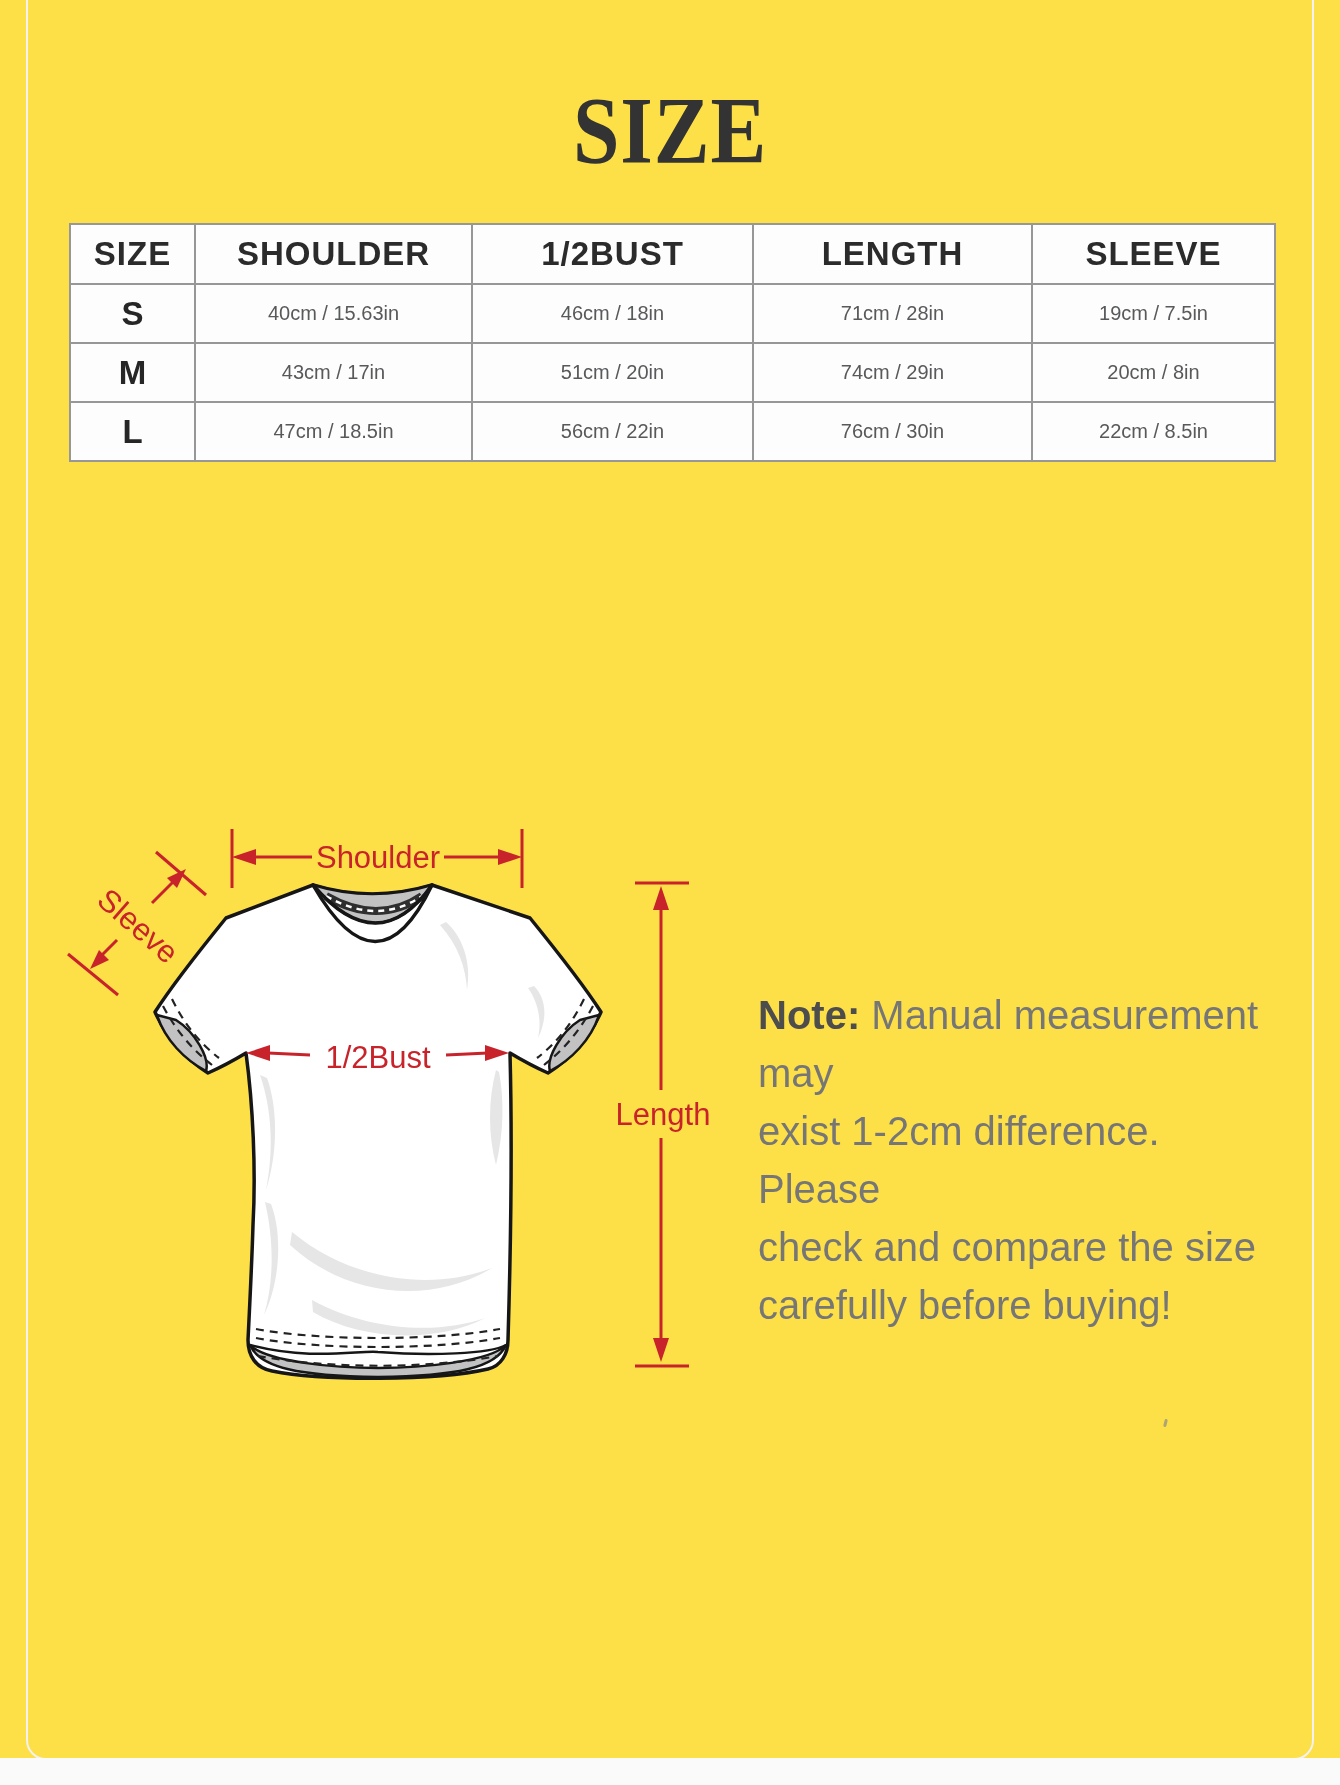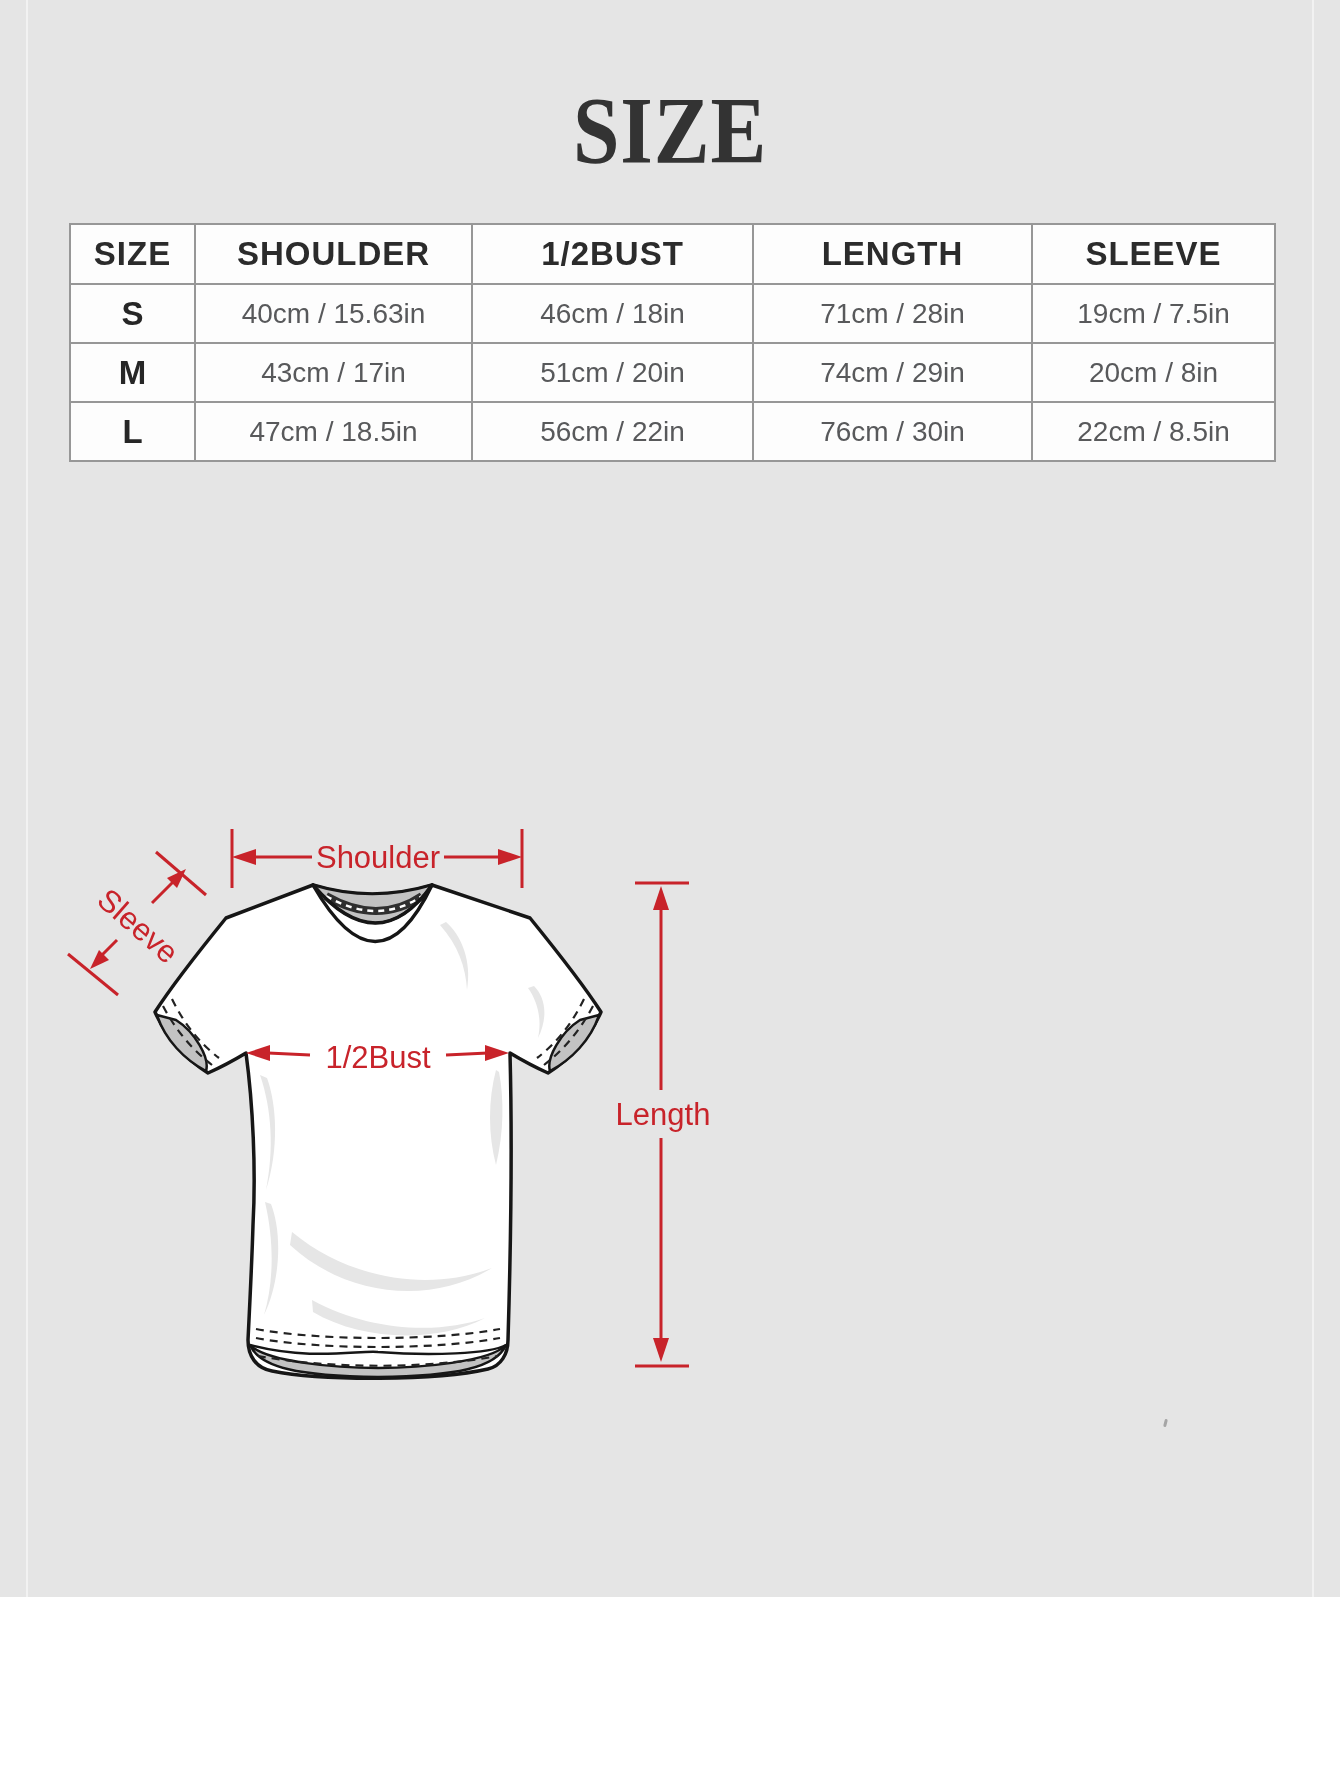--- a/index.html
+++ b/index.html
@@ -1,29 +1,29 @@
 <!DOCTYPE html>
 <html><head>
 <meta charset="utf-8">
 <style>
   html,body{margin:0;padding:0;background:#ffffff;}
-  .page{position:relative;width:1340px;height:1597px;background:#e5e5e5;overflow:hidden;
+  .page{position:relative;width:1340px;height:1785px;background:#fde047;overflow:hidden;
         font-family:"Liberation Sans",sans-serif;}
   .card-edge{position:absolute;left:26px;top:-44px;width:1284px;height:1800px;
              border:2px solid #f2f2f2;border-radius:20px;pointer-events:none;}
   .below-strip{position:absolute;left:0;right:0;top:1758px;bottom:0;background:#fafafa;}
   .title{position:absolute;left:0;top:84px;width:100%;text-align:center;
          font-family:"Liberation Serif",serif;font-weight:bold;font-size:95px;line-height:1;
          color:#333;letter-spacing:1px;transform:scaleX(0.88);}
   table.size-table{position:absolute;left:69px;top:223px;width:1205px;border-collapse:collapse;
                    table-layout:fixed;background:#fdfdfd;}
   table.size-table th,table.size-table td{border:2px solid #979797;text-align:center;
                    vertical-align:middle;padding:0;}
   table.size-table th{height:58px;font-size:33px;font-weight:bold;color:#2b2b2b;letter-spacing:1px;}
-  table.size-table td{height:57px;font-size:28px;color:#58595b;}
+  table.size-table td{height:57px;font-size:20px;color:#58595b;}
   table.size-table td.size-cell{font-weight:bold;font-size:33px;color:#262626;}
   .col-size{width:125px;}.col-shoulder{width:277px;}.col-bust{width:281px;}
   .col-length{width:279px;}.col-sleeve{width:243px;}
   .diagram-svg{position:absolute;left:60px;top:740px;width:680px;height:660px;}
   .shirt-line{fill:none;stroke:#161616;stroke-width:3.5;stroke-linejoin:round;stroke-linecap:round;}
   .shirt-fill{fill:#ffffff;stroke:#161616;stroke-width:3.5;stroke-linejoin:round;}
   .wrinkle{fill:#e6e6e6;stroke:none;}
   .gray-fill{fill:#c2c2c2;stroke:#161616;stroke-width:2.5;stroke-linejoin:round;}
   .stitch{fill:none;stroke:#222;stroke-width:2.2;stroke-dasharray:8 6;}
   .dim{stroke:#c8232a;stroke-width:3;fill:none;}
@@ -165,15 +165,22 @@
       <path class="dim" d="M 575,143 L 629,143"></path>
       <path class="dim" d="M 575,626 L 629,626"></path>
       <path class="dim" d="M 601,168 L 601,350"></path>
       <path class="dim" d="M 601,398 L 601,600"></path>
       <polygon class="dim-head" points="601,146 593,170 609,170"></polygon>
       <polygon class="dim-head" points="601,622 593,598 609,598"></polygon>
       <text class="dim-label" x="603" y="374" text-anchor="middle" dominant-baseline="central">Length</text>
     </g>
   </svg>
 
+  <div class="note">
+    <b>Note: </b>
+    <span>Manual measurement may</span><br>
+    <span>exist 1-2cm difference. Please</span><br>
+    <span>check and compare the size</span><br>
+    <span>carefully before buying!</span>
+  </div>
 
   <div class="speck"></div>
 </div>
 
 </body></html>

